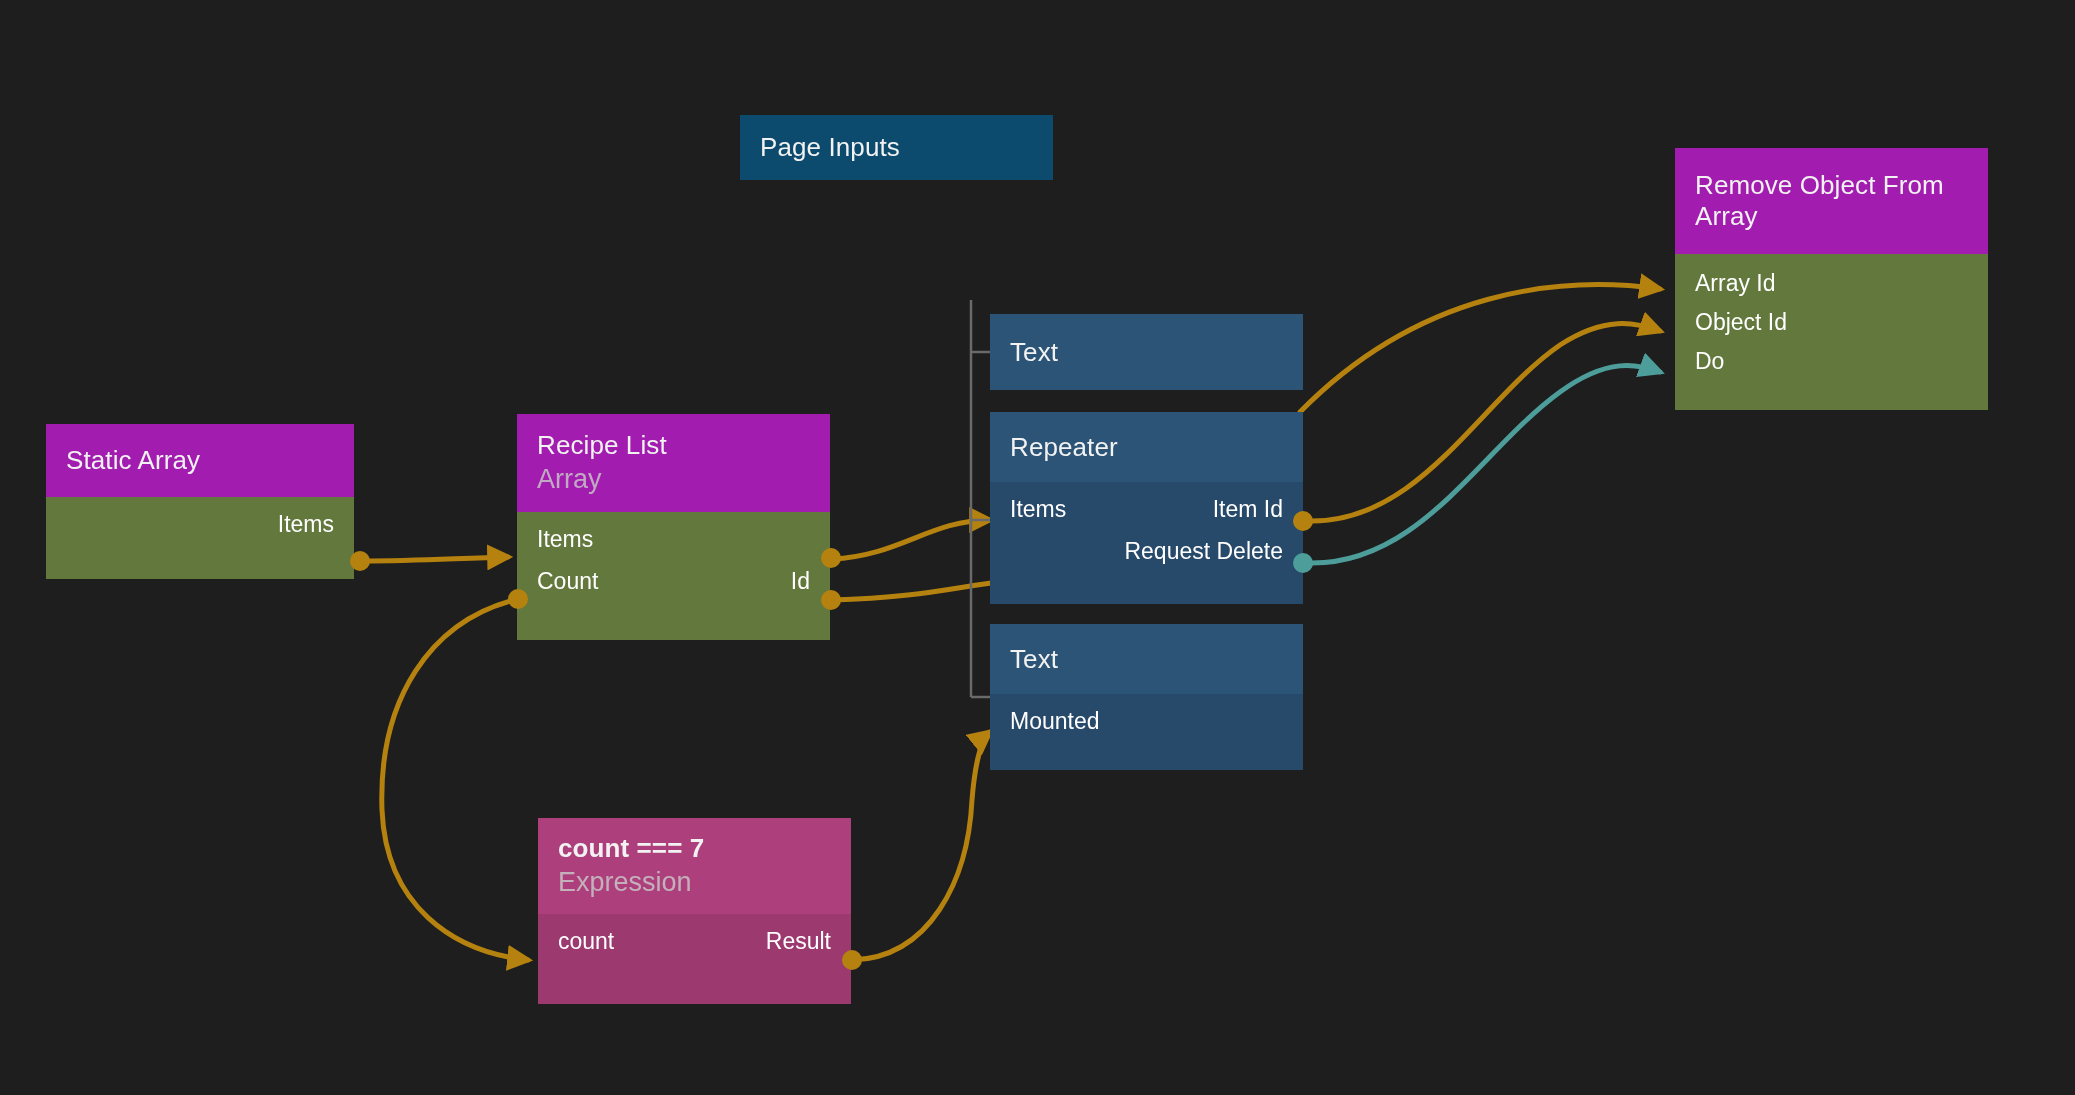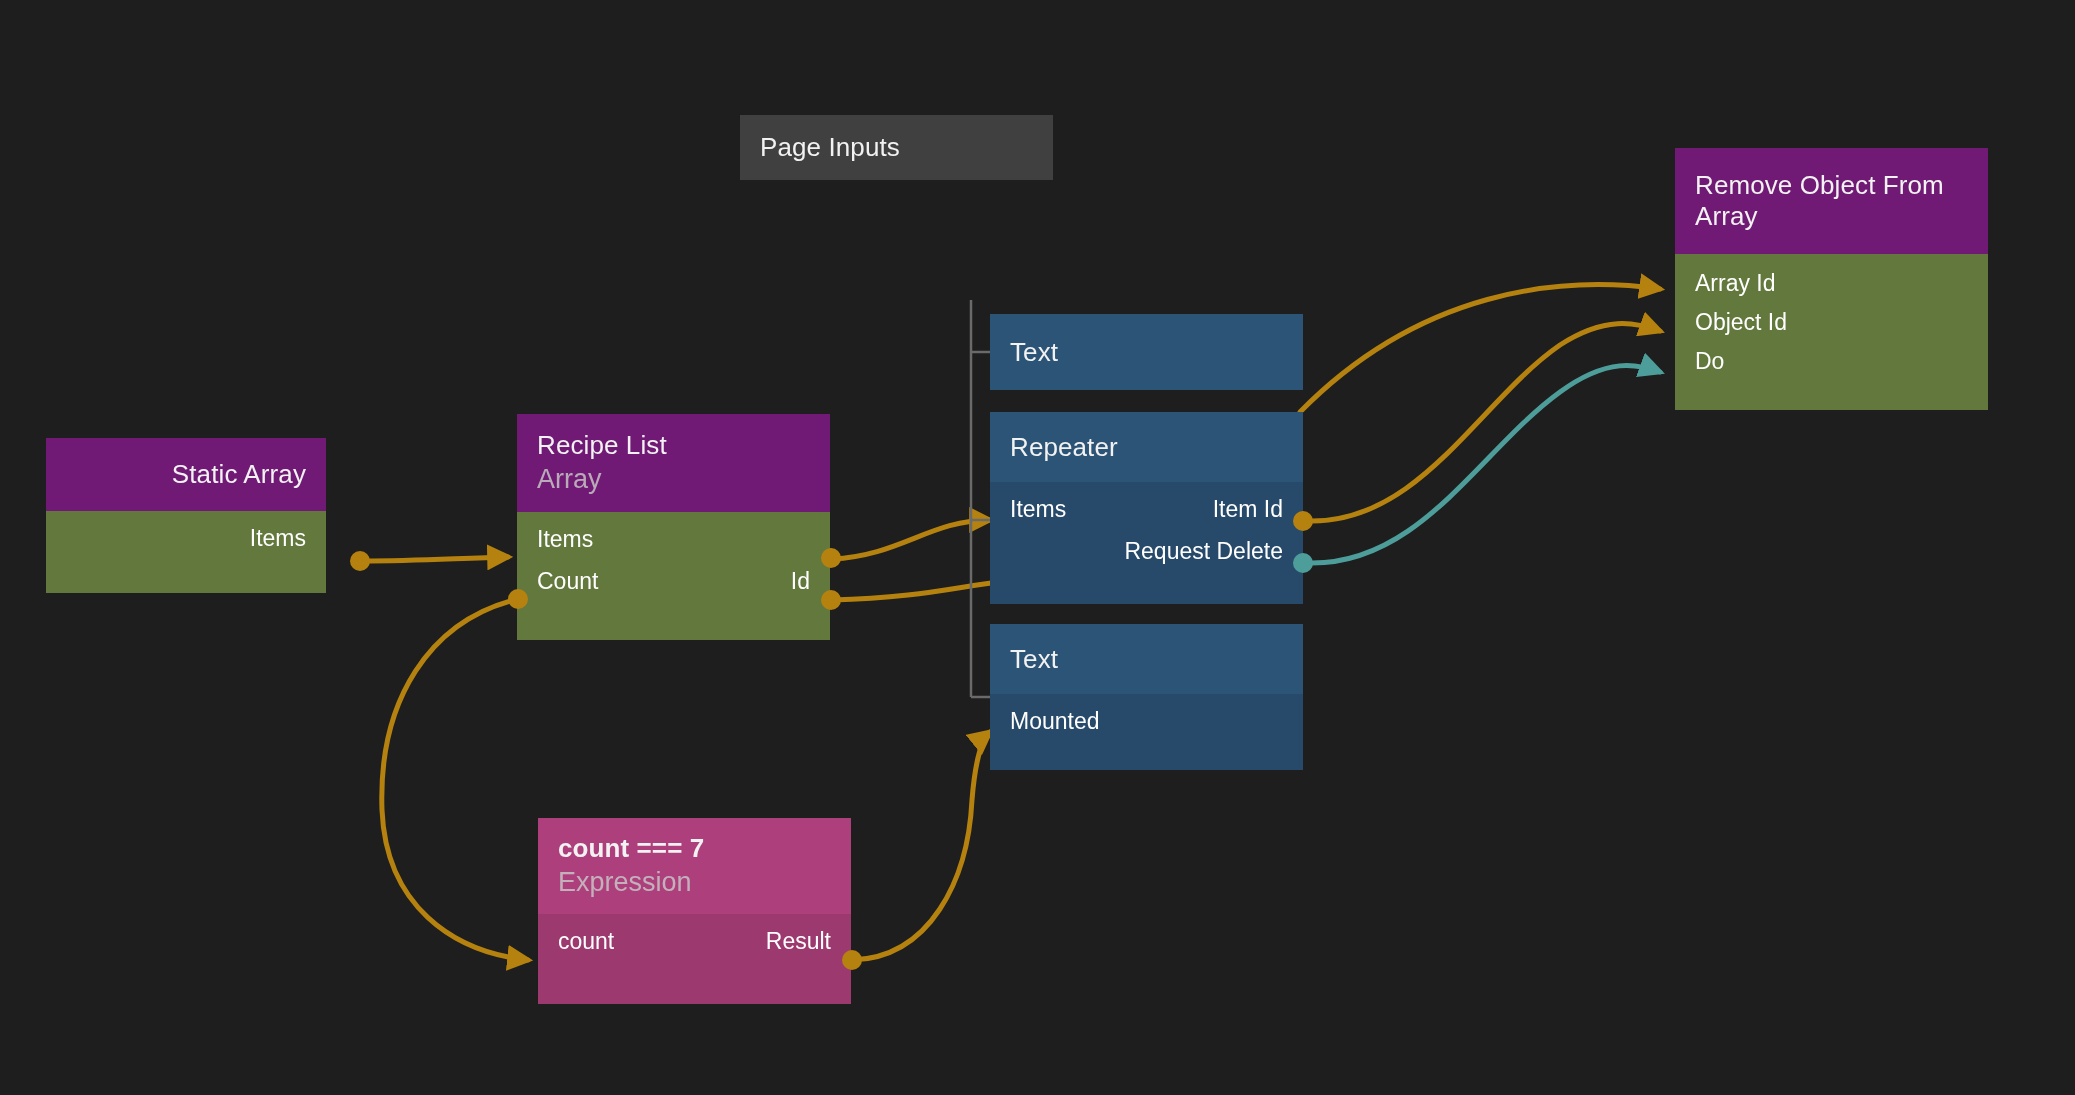--- a/index.html
+++ b/index.html
@@ -55,25 +55,25 @@
   .port-row{
     position:relative;
     display:flex;align-items:center;justify-content:space-between;
     height:34px;
     font-size:23px;
     color:#ffffff;
   }
   .port-row .pin{flex:0 0 auto;}
   .port-row .pout{flex:0 0 auto;margin-left:auto;}
   
-  .green .node-header{background:#701a75;}
+  .green .node-header{background:#a21caf;}
   .green .node-body  {background:#63783c;}
   .blue  .node-header{background:#2c5477;}
   .blue  .node-body  {background:#27496a;}
-  .purple .node-header{background:#404040;}
+  .purple .node-header{background:#0c4a6e;}
   .pink  .node-header{background:#ad3f7c;}
   .pink  .node-body  {background:#9c3a70;}
 
   
   .headeronly .node-header{height:100%;}
 
   
   .dot{
     position:absolute;
     width:20px;height:20px;border-radius:50%;
@@ -158,21 +158,21 @@
     <div class="node-header" style="height:70px;">
       <div class="node-title">Text</div>
     </div>
     <div class="node-body">
       <div class="port-row">
         <span class="pin">Mounted</span>
       </div>
     </div>
   </div>
 
-  <div class="node green" style="left:46px;top:438px;width:280px;height:155px;text-align:right;">
+  <div class="node green" style="left:46px;top:424px;width:308px;height:155px;">
     <div class="node-header" style="height:73px;">
       <div class="node-title">Static Array</div>
     </div>
     <div class="node-body">
       <div class="port-row">
         <span class="pout">Items</span>
       </div>
     </div>
   </div>
   <div class="dot orange" style="left:350px;top:551px;"></div>

